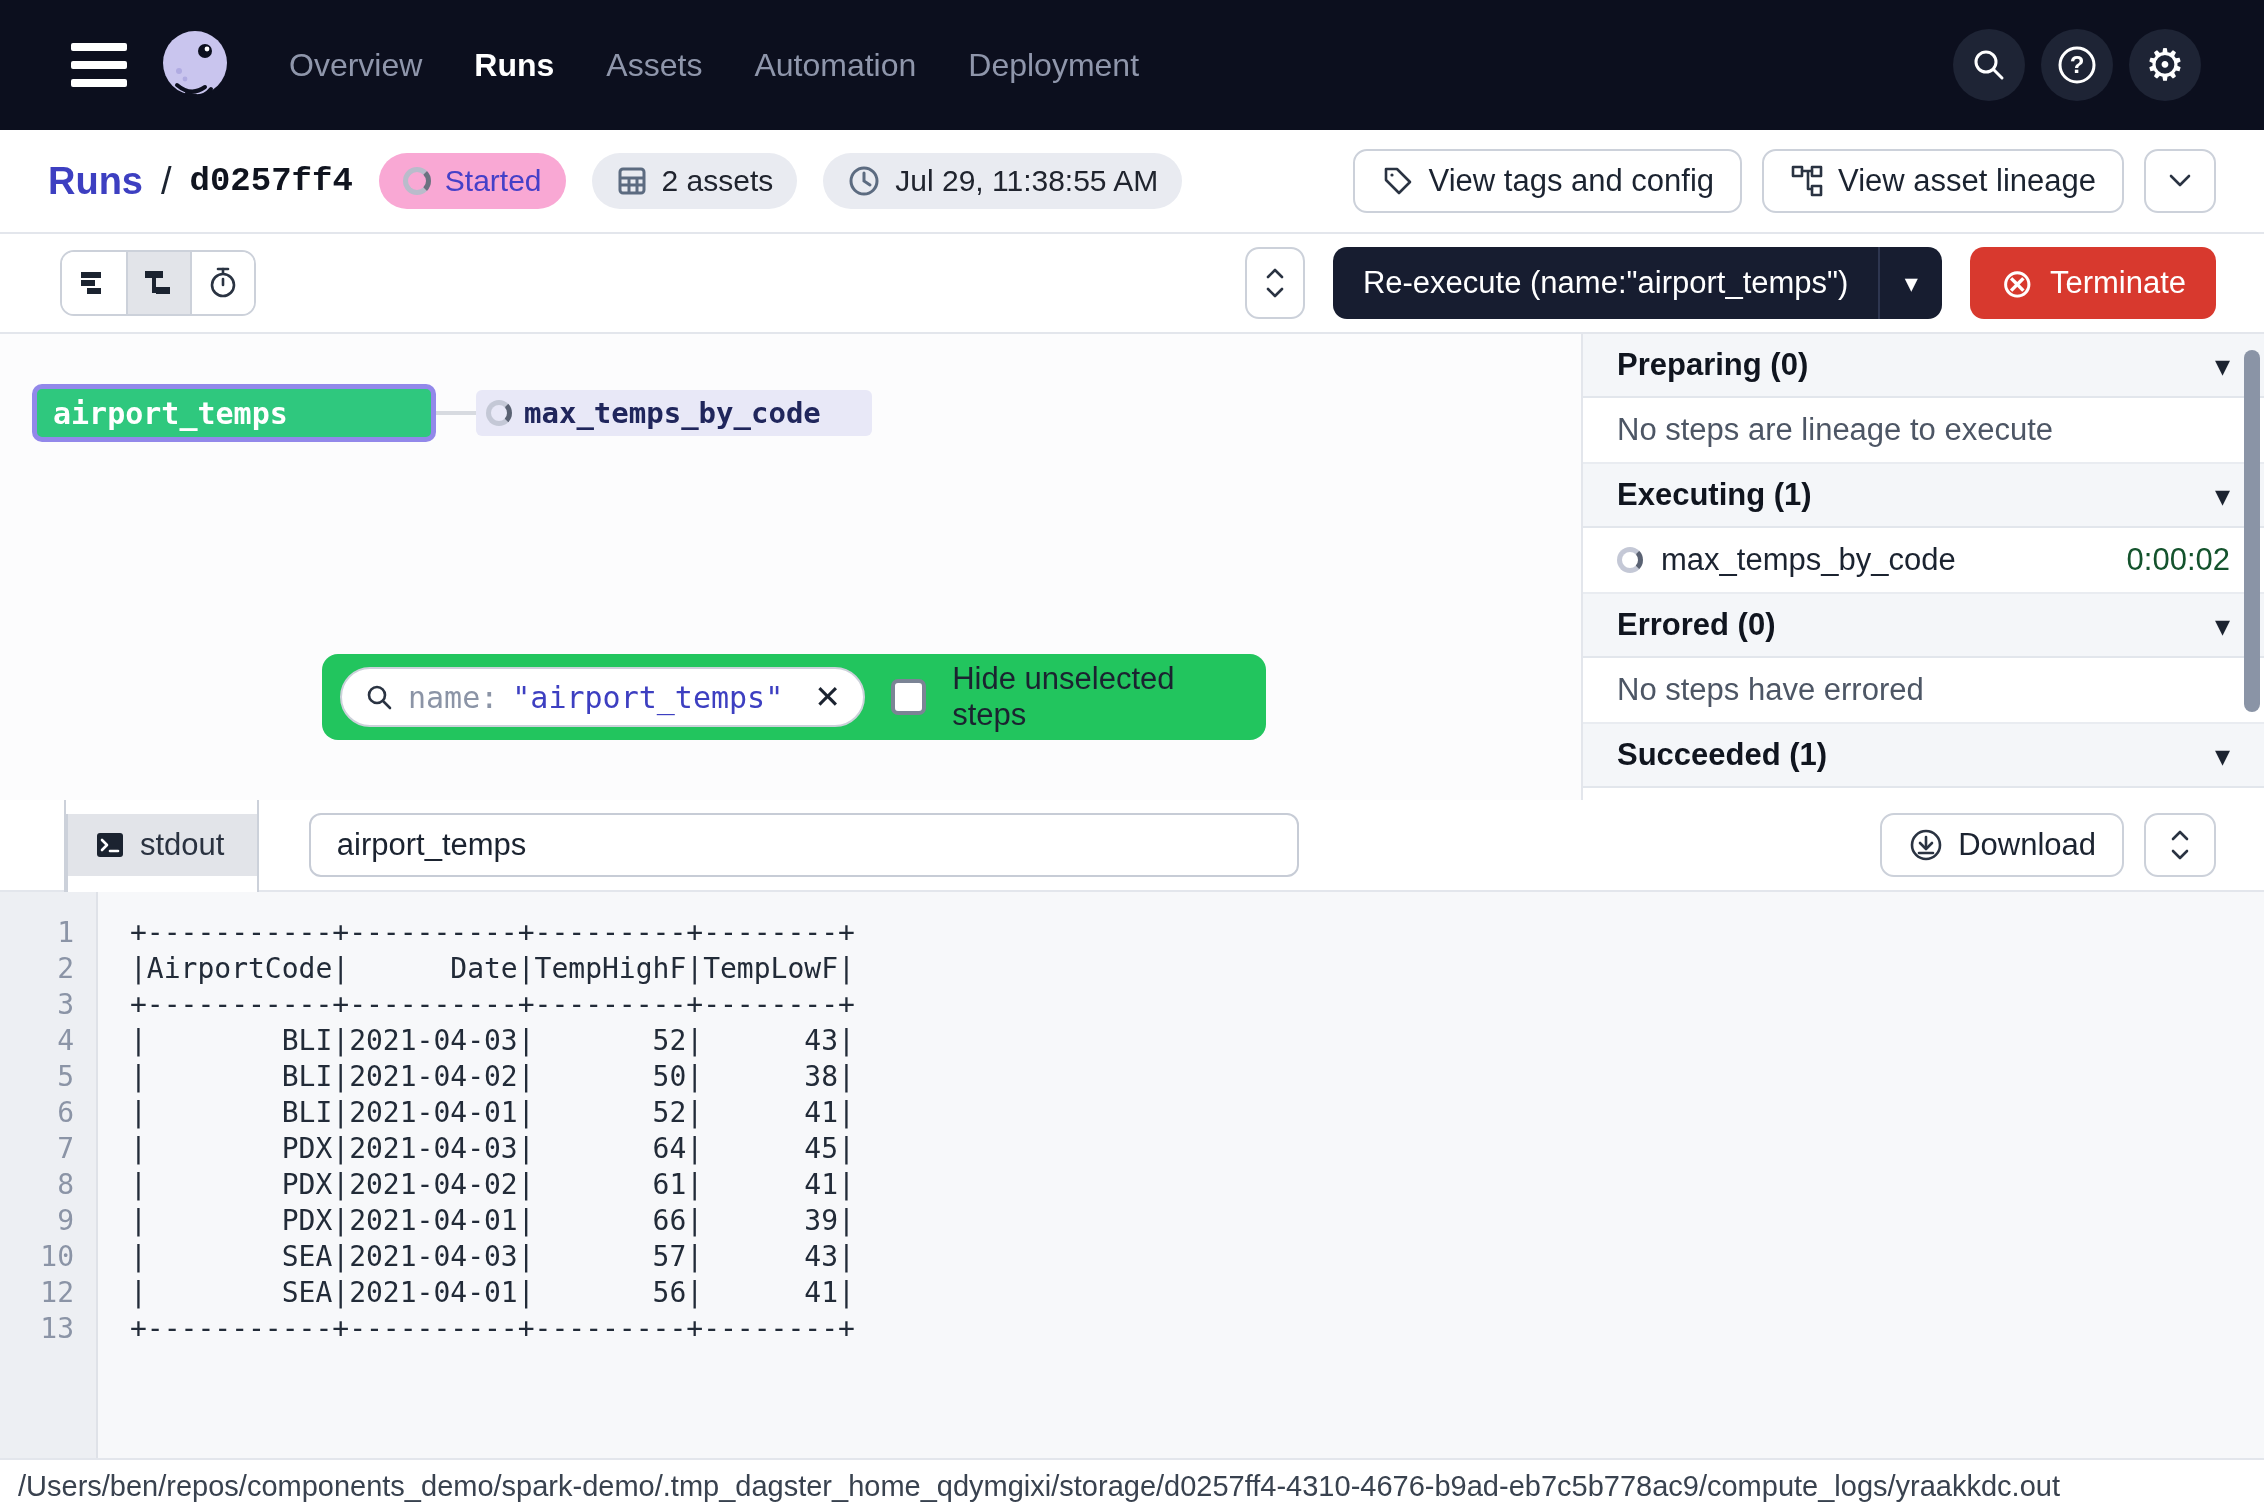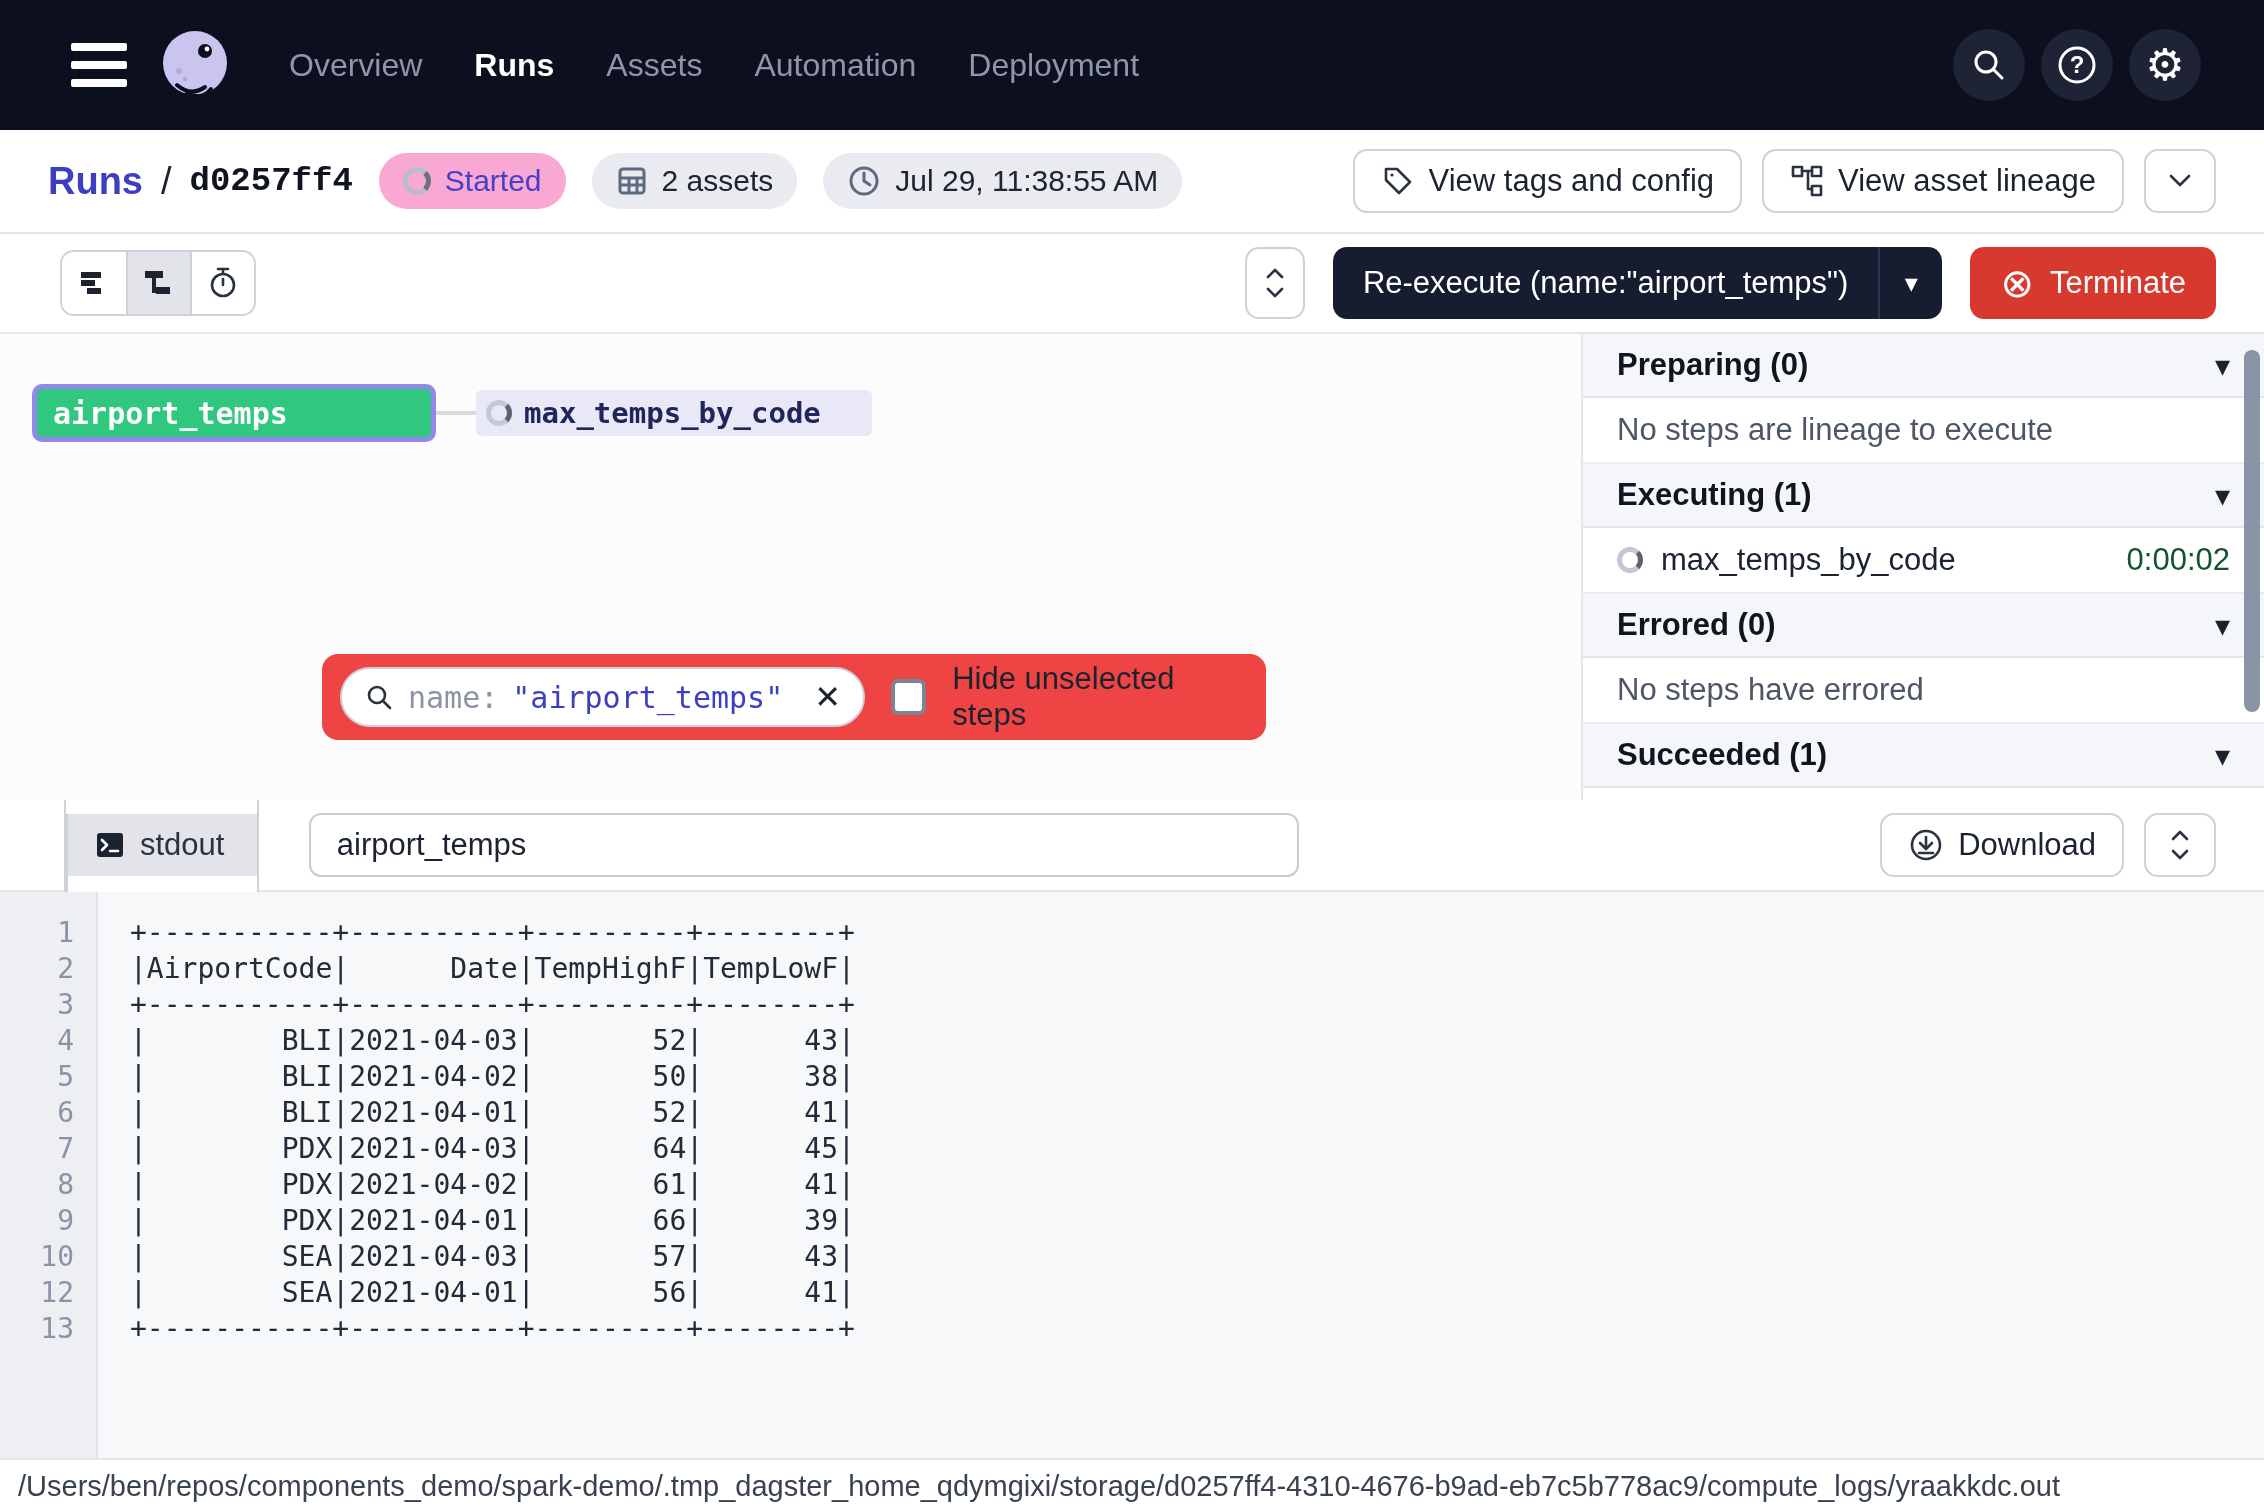--- a/index.html
+++ b/index.html
@@ -48,21 +48,21 @@
   
   .main { height:466px; display:flex; flex-shrink:0; }
   .graph { flex:1; position:relative; background:#fcfcfd; }
   .node-green { position:absolute; left:32px; top:50px; width:404px; height:58px; background:#2fc87e; border:5px solid #9288ea; border-radius:10px; display:flex; align-items:center; padding-left:16px; cursor:pointer; }
   .node-green .ntext { font-family:"DejaVu Sans Mono", monospace; font-weight:bold; font-size:30px; color:#fff; }
   .edge { position:absolute; left:436px; top:77px; width:40px; height:4px; background:#d7dae0; }
   .node-lav { position:absolute; left:476px; top:56px; width:396px; height:46px; background:#e8e8f7; border-radius:6px; display:flex; align-items:center; gap:12px; padding-left:10px; cursor:pointer; }
   .node-lav .ntext { font-family:"DejaVu Sans Mono", monospace; font-weight:bold; font-size:29px; color:#20265c; }
   .node-spin { width:26px; height:26px; border-radius:50%; border:5px solid #c4c8d6; border-right-color:#5a6273; }
 
-  .filterbar { position:absolute; left:322px; top:320px; width:944px; height:86px; background:#ef4444; border-radius:16px; display:flex; align-items:center; padding:0 18px; gap:26px; }
+  .filterbar { position:absolute; left:322px; top:320px; width:944px; height:86px; background:#22c55e; border-radius:16px; display:flex; align-items:center; padding:0 18px; gap:26px; }
   .search-input { width:540px; height:60px; background:#fff; border:2px solid #ccd1da; border-radius:30px; display:flex; align-items:center; padding:0 22px; gap:14px; cursor:text; }
   .search-input .q { font-family:"DejaVu Sans Mono", monospace; font-size:30px; }
   .search-input .q-prefix { color:#8b94a6; }
   .search-input .q-value { color:#3d3fc1; }
   .search-input .clear { margin-left:auto; font-size:32px; color:#1b2330; cursor:pointer; }
   .checkbox { width:36px; height:36px; border:4px solid #7b8495; border-radius:7px; background:#fff; cursor:pointer; }
   .filterbar label { font-size:31px; color:#1b2330; }
 
   
   .steps-panel { width:683px; border-left:2px solid #e3e6ec; background:#fff; position:relative; overflow:hidden; }

